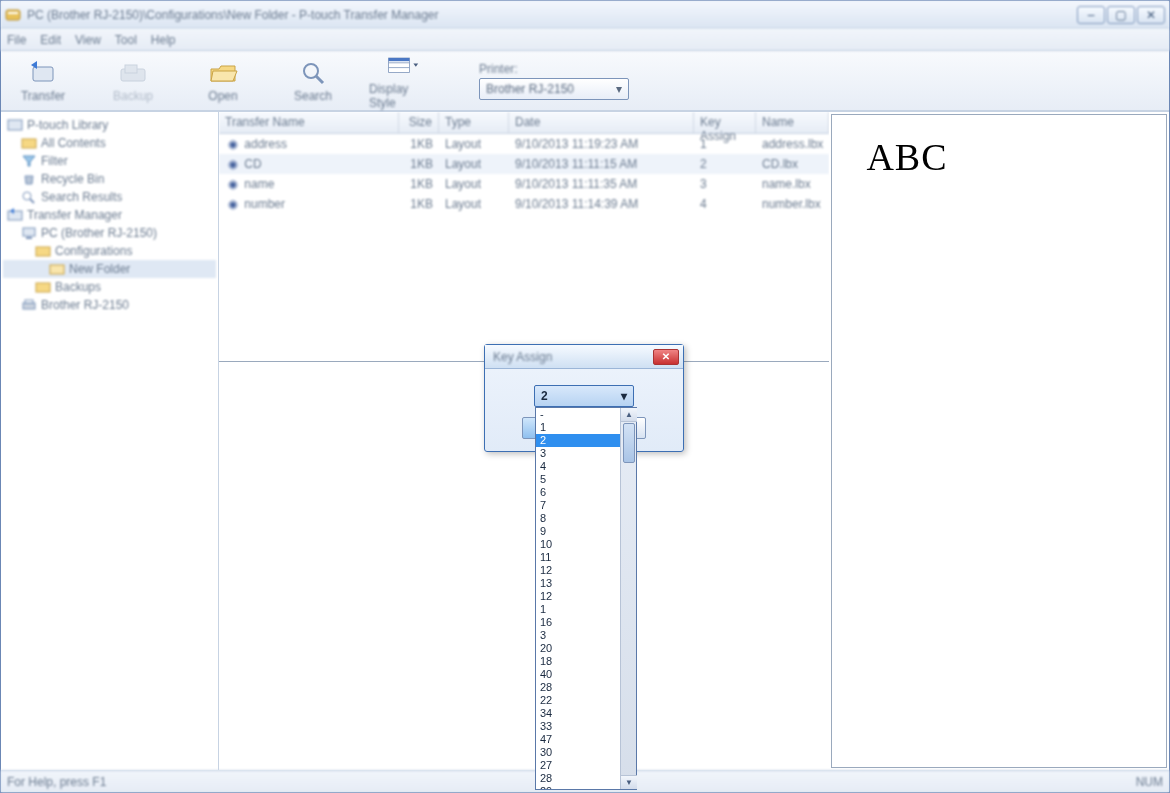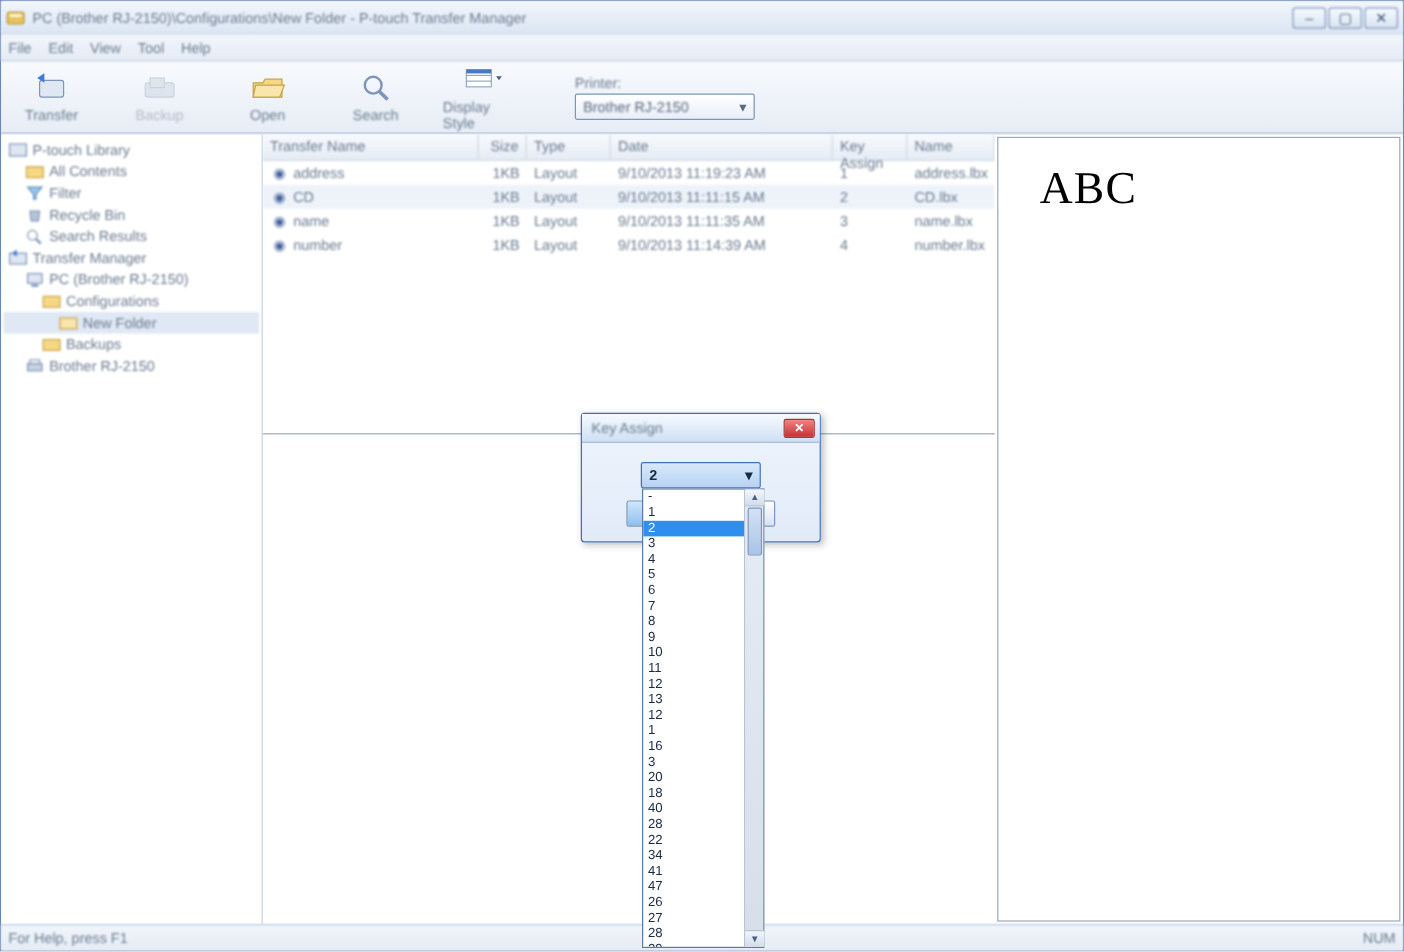--- a/index.html
+++ b/index.html
@@ -460,23 +460,23 @@
         <div class="opt">12</div>
         <div class="opt">1</div>
         <div class="opt">16</div>
         <div class="opt">3</div>
         <div class="opt">20</div>
         <div class="opt">18</div>
         <div class="opt">40</div>
         <div class="opt">28</div>
         <div class="opt">22</div>
         <div class="opt">34</div>
-        <div class="opt">41</div>
+        <div class="opt">33</div>
         <div class="opt">47</div>
-        <div class="opt">26</div>
+        <div class="opt">30</div>
         <div class="opt">27</div>
         <div class="opt">28</div>
         <div class="opt">29</div>
       </div>
     <div class="sb">
       <div class="up">▲</div>
       <div class="thumb"></div>
       <div class="down">▼</div>
     </div>
   </div>

